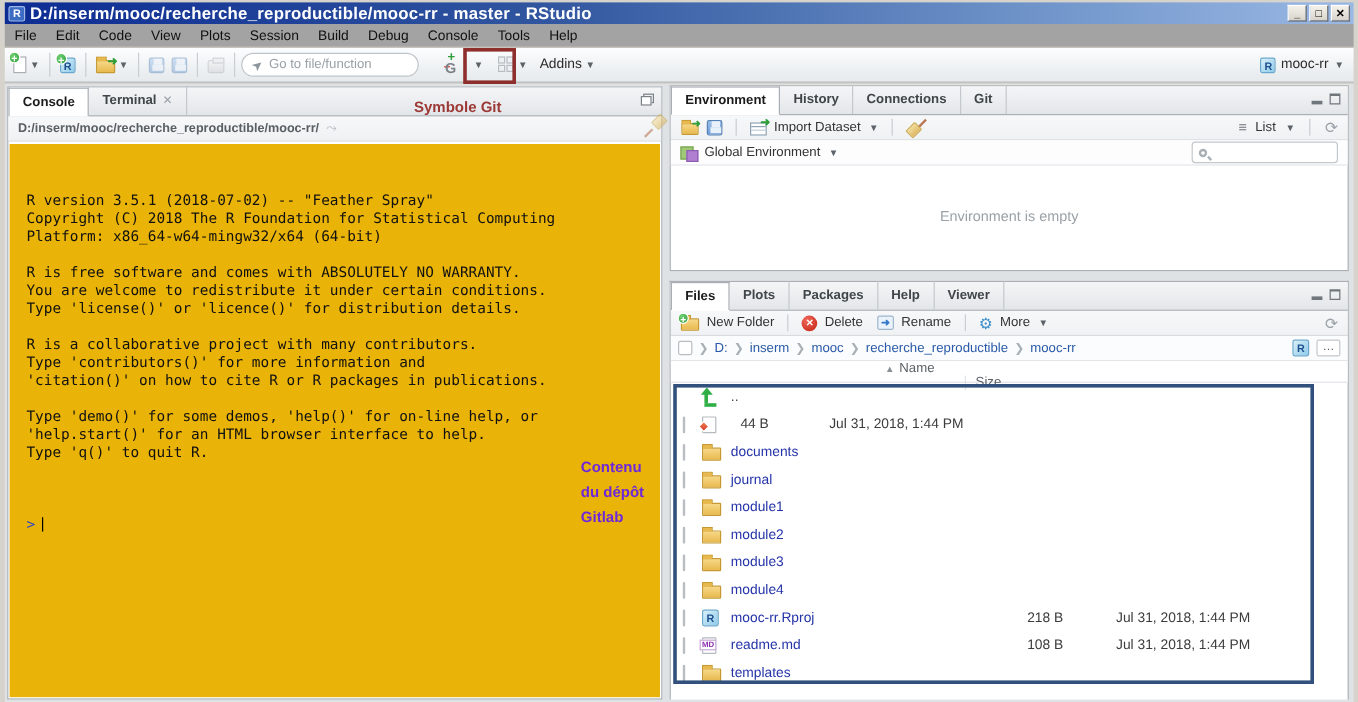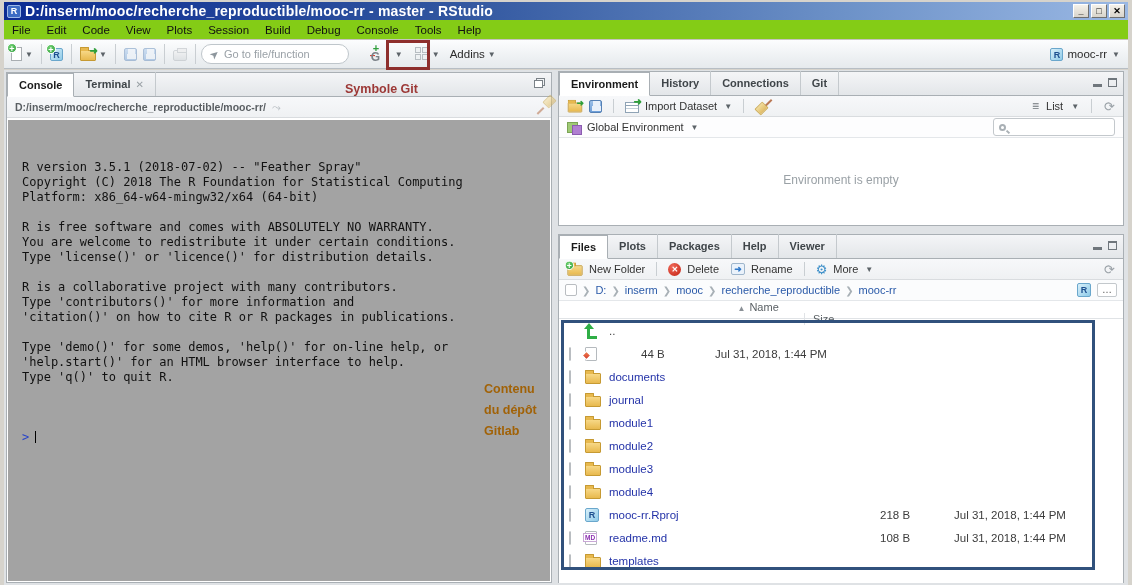--- a/index.html
+++ b/index.html
@@ -17,21 +17,21 @@
   }
   .app-icon { width:14px; height:13px; background:#3c6cc4; border:1px solid #9db9e8; border-radius:2px;
     color:#fff; font-weight:bold; font-size:9px; line-height:11px; text-align:center; margin-right:4px; }
   #title-text { font-size:14px; font-weight:bold; letter-spacing:.2px; white-space:nowrap; }
   .win-btns { margin-left:auto; display:flex; gap:2px; }
   .win-btn { width:16px; height:14px; background:linear-gradient(#f4f1ea,#d8d4cb);
     border:1px solid #fff; border-right-color:#6f6f6f; border-bottom-color:#6f6f6f;
     font-size:9px; line-height:12px; text-align:center; color:#000; font-weight:bold; cursor:default; }
   
   #menubar { position:absolute; left:2px; top:20px; right:2px; height:19px;
-    background:#84cc16; display:flex; align-items:center; font-size:11.5px; color:#111; }
+    background:#a3a3a3; display:flex; align-items:center; font-size:11.5px; color:#111; }
   .menu-item { padding:2px 8px; }
   
   #toolbar { position:absolute; left:2px; top:39px; right:2px; height:30px;
     background:linear-gradient(#fcfdfe,#eef1f3 60%,#e6eaed);
     border-top:1px solid #c6c3bc; border-bottom:1px solid #b7bec4;
     display:flex; align-items:center; padding:0 4px; }
   .tb-sep { width:1px; height:20px; background:#c9ced2; margin:0 5px; }
   .tb-btn { display:flex; align-items:center; gap:2px; padding:2px 3px; border-radius:2px; }
   .dd { font-size:8px; color:#5c6368; margin-left:1px; }
   .disabled { opacity:.45; }
@@ -88,29 +88,29 @@
   .subbar { height:21px; background:linear-gradient(#f7f8fa,#eff1f3); border-bottom:1px solid #d9dcdf;
     display:flex; align-items:center; padding:0 8px; gap:6px; font-size:11px; color:#333; }
   
   .wd-text { font-size:10.5px; font-weight:bold; color:#5a5f63; }
   .curve-arrow { color:#b9bfc4; font-size:11px; }
   .i-broom { width:16px; height:15px; position:relative; opacity:.85; }
   .i-broom::before { content:""; position:absolute; right:0; top:0; width:9px; height:2px; background:#b0643a; transform:rotate(-45deg); transform-origin:right top; }
   .i-broom::after { content:""; position:absolute; left:1px; bottom:1px; width:9px; height:7px;
     background:linear-gradient(#f2d98c,#ddb14e); transform:rotate(-45deg); border-radius:1px; border:1px solid #c9a23e; }
   .i-broom.dim { opacity:.5; }
-  #console-body { position:absolute; left:1px; right:1px; top:47px; bottom:1px; background:#a3a3a3;
+  #console-body { position:absolute; left:1px; right:1px; top:47px; bottom:1px; background:#eab308;
     font-family:"DejaVu Sans Mono", monospace; font-size:12px; line-height:15px; color:#111;
     padding:10px 0 0 14px; white-space:pre; overflow:hidden; }
   #console-prompt-row { font-family:"DejaVu Sans Mono", monospace; font-size:12px; line-height:15px; margin-top:15px; }
   #console-prompt-row .p { color:#2743c9; }
   .cursor { display:inline-block; width:1px; height:12px; background:#000; vertical-align:-2px; margin-left:6px; }
   
   .ann-red-text { position:absolute; left:340px; top:79px; font-size:12.5px; font-weight:bold; color:#9c3836; z-index:41; }
-  .ann-blue-text { position:absolute; left:479px; top:376px; font-size:12.5px; font-weight:bold; color:#a16207; line-height:21px; z-index:41; }
+  .ann-blue-text { position:absolute; left:479px; top:376px; font-size:12.5px; font-weight:bold; color:#6d28d9; line-height:21px; z-index:41; }
   .blue-box { position:absolute; left:557px; top:250px; width:534px; height:250px; border:3px solid #31517c; z-index:40; pointer-events:none; }
   
   .i-table { width:14px; height:11px; background:#fff; border:1px solid #8fa3b5; position:relative; margin-top:2px; }
   .i-table::before { content:""; position:absolute; left:0; top:2px; right:0; height:1px; background:#8fa3b5; box-shadow:0 3px 0 #c3cfd9; }
   .i-table .open-arrow { right:-4px; top:-7px; }
   .i-cubes { width:14px; height:13px; position:relative; }
   .i-cubes::before { content:""; position:absolute; left:0; top:1px; width:9px; height:9px; background:#9fc975; border:1px solid #7ba455; }
   .i-cubes::after { content:""; position:absolute; left:5px; top:4px; width:8px; height:8px; background:#b07fd1; border:1px solid #8b5cb0; }
   .env-right { margin-left:auto; display:flex; align-items:center; gap:7px; }
   .i-list { color:#6c7378; font-size:12px; }
@@ -136,21 +136,21 @@
   .list-header { height:18px; display:flex; align-items:center; border-bottom:1px solid #e0e3e6; font-size:11px; color:#595f63; background:#fff;flex-direction:column; }
   .col-name { width:289px; padding-left:41px; }
   .col-size { width:74px; border-left:1px solid #e0e3e6; padding-left:8px; height:100%; display:flex; align-items:center; }
   .col-mod { flex:1; border-left:1px solid #e0e3e6; padding-left:8px; height:100%; display:flex; align-items:center; }
   .sort-arrow { color:#8a9096; font-size:8px; margin-right:4px; }
   #file-rows { position:relative; }
   .frow { height:23px; display:flex; align-items:center; font-size:11.5px; }
   .frow .cbc { width:24px; padding-left:10px; }
   .frow .icc { width:26px; display:flex; justify-content:flex-start; padding-left:2px; }
   .fname { color:#2433a8; width:239px; }
-  .fsize { width:74px; padding-left:8px; color:#3c3c3c;margin-left:24px; }
+  .fsize { width:74px; padding-left:8px; color:#3c3c3c; }
   .fmod { flex:1; padding-left:8px; color:#3c3c3c; }
   .frow.uprow .fname { color:#474747; }
   .i-up { width:14px; height:14px; position:relative; }
   .i-up::before { content:""; position:absolute; left:2px; top:4px; width:3px; height:8px; background:#2fae46; }
   .i-up::after { content:""; position:absolute; left:-1px; top:-1px; border:5px solid transparent; border-bottom:6px solid #2fae46; border-top:none; }
   .i-up .foot { position:absolute; left:2px; bottom:-1px; width:10px; height:3px; background:#2fae46; }
   .fi-doc { width:12px; height:14px; background:#fff; border:1px solid #b5babe; position:relative; border-radius:1px; }
   .fi-doc .diamond { position:absolute; left:-3px; bottom:1px; width:7px; height:7px; background:linear-gradient(135deg,#f07f4f,#d43c2e); transform:rotate(45deg); border:1px solid #fff; }
   .fi-doc .mdtag { position:absolute; left:-3px; bottom:2px; background:#fff; color:#8b2fb0; font-size:6.5px; font-weight:bold; border:1px solid #c9a8d6; padding:0 1px; line-height:7px; }
   .small-cube { width:14px; height:14px; }

